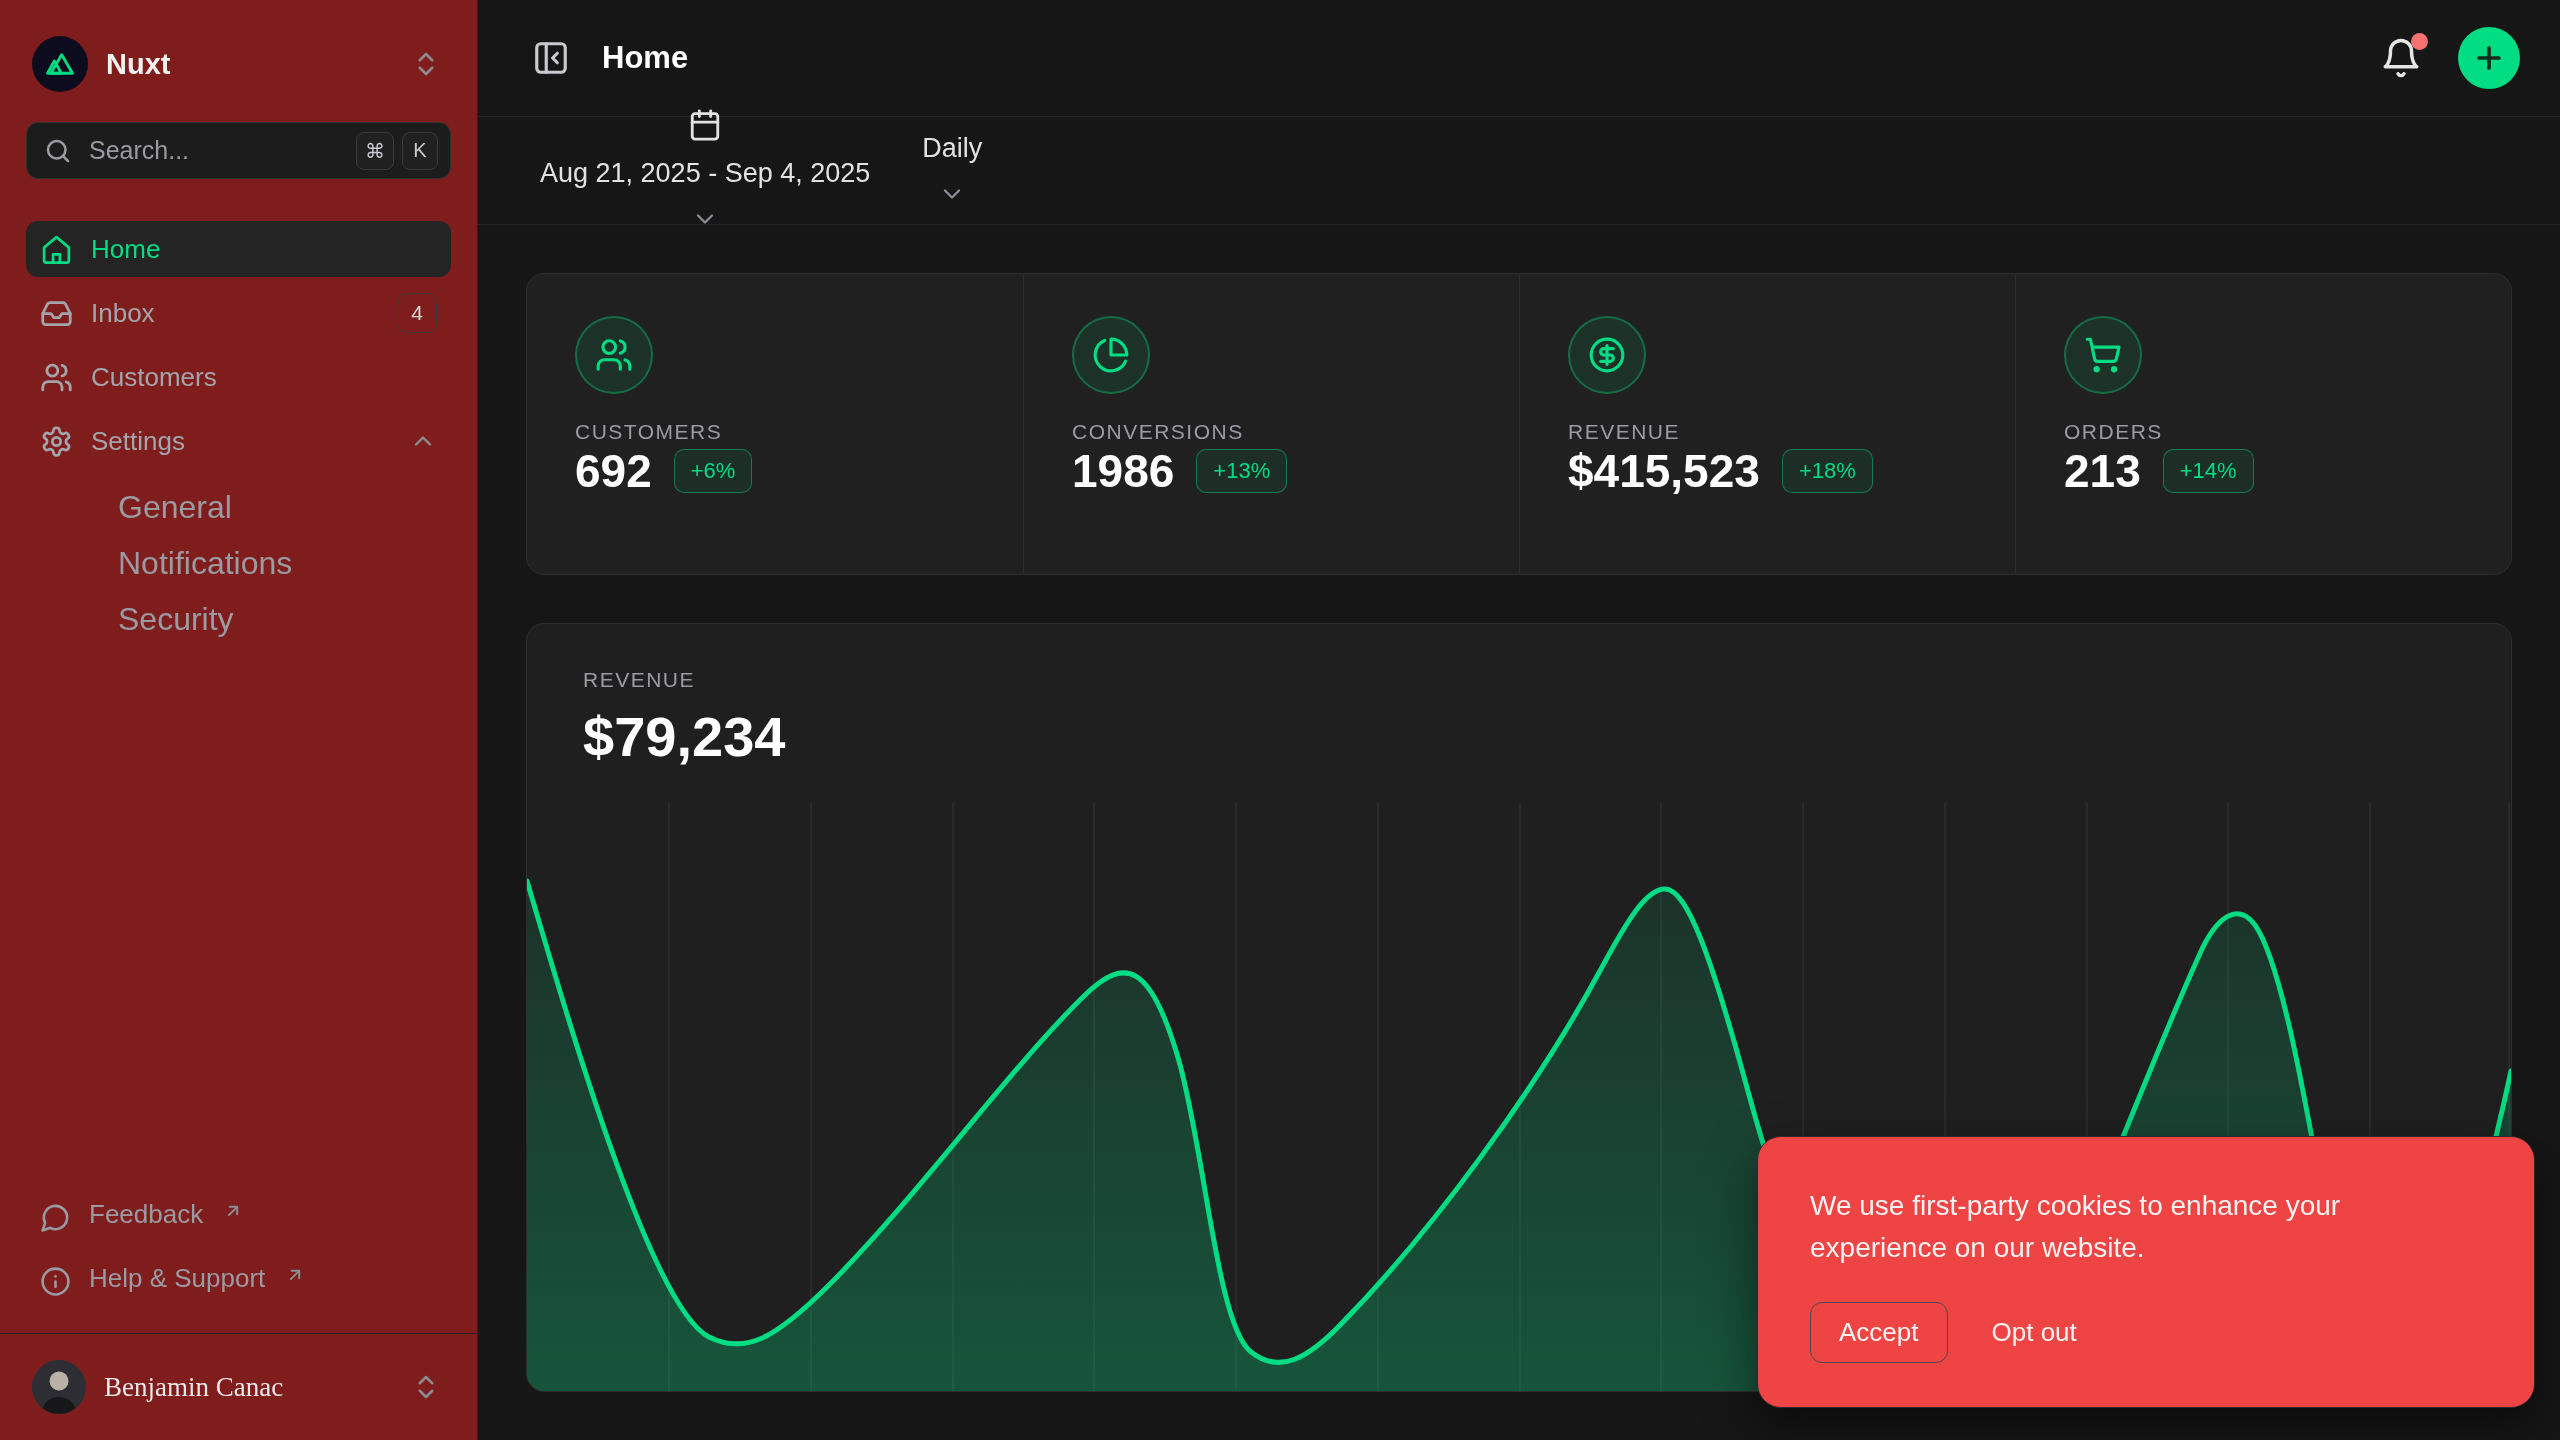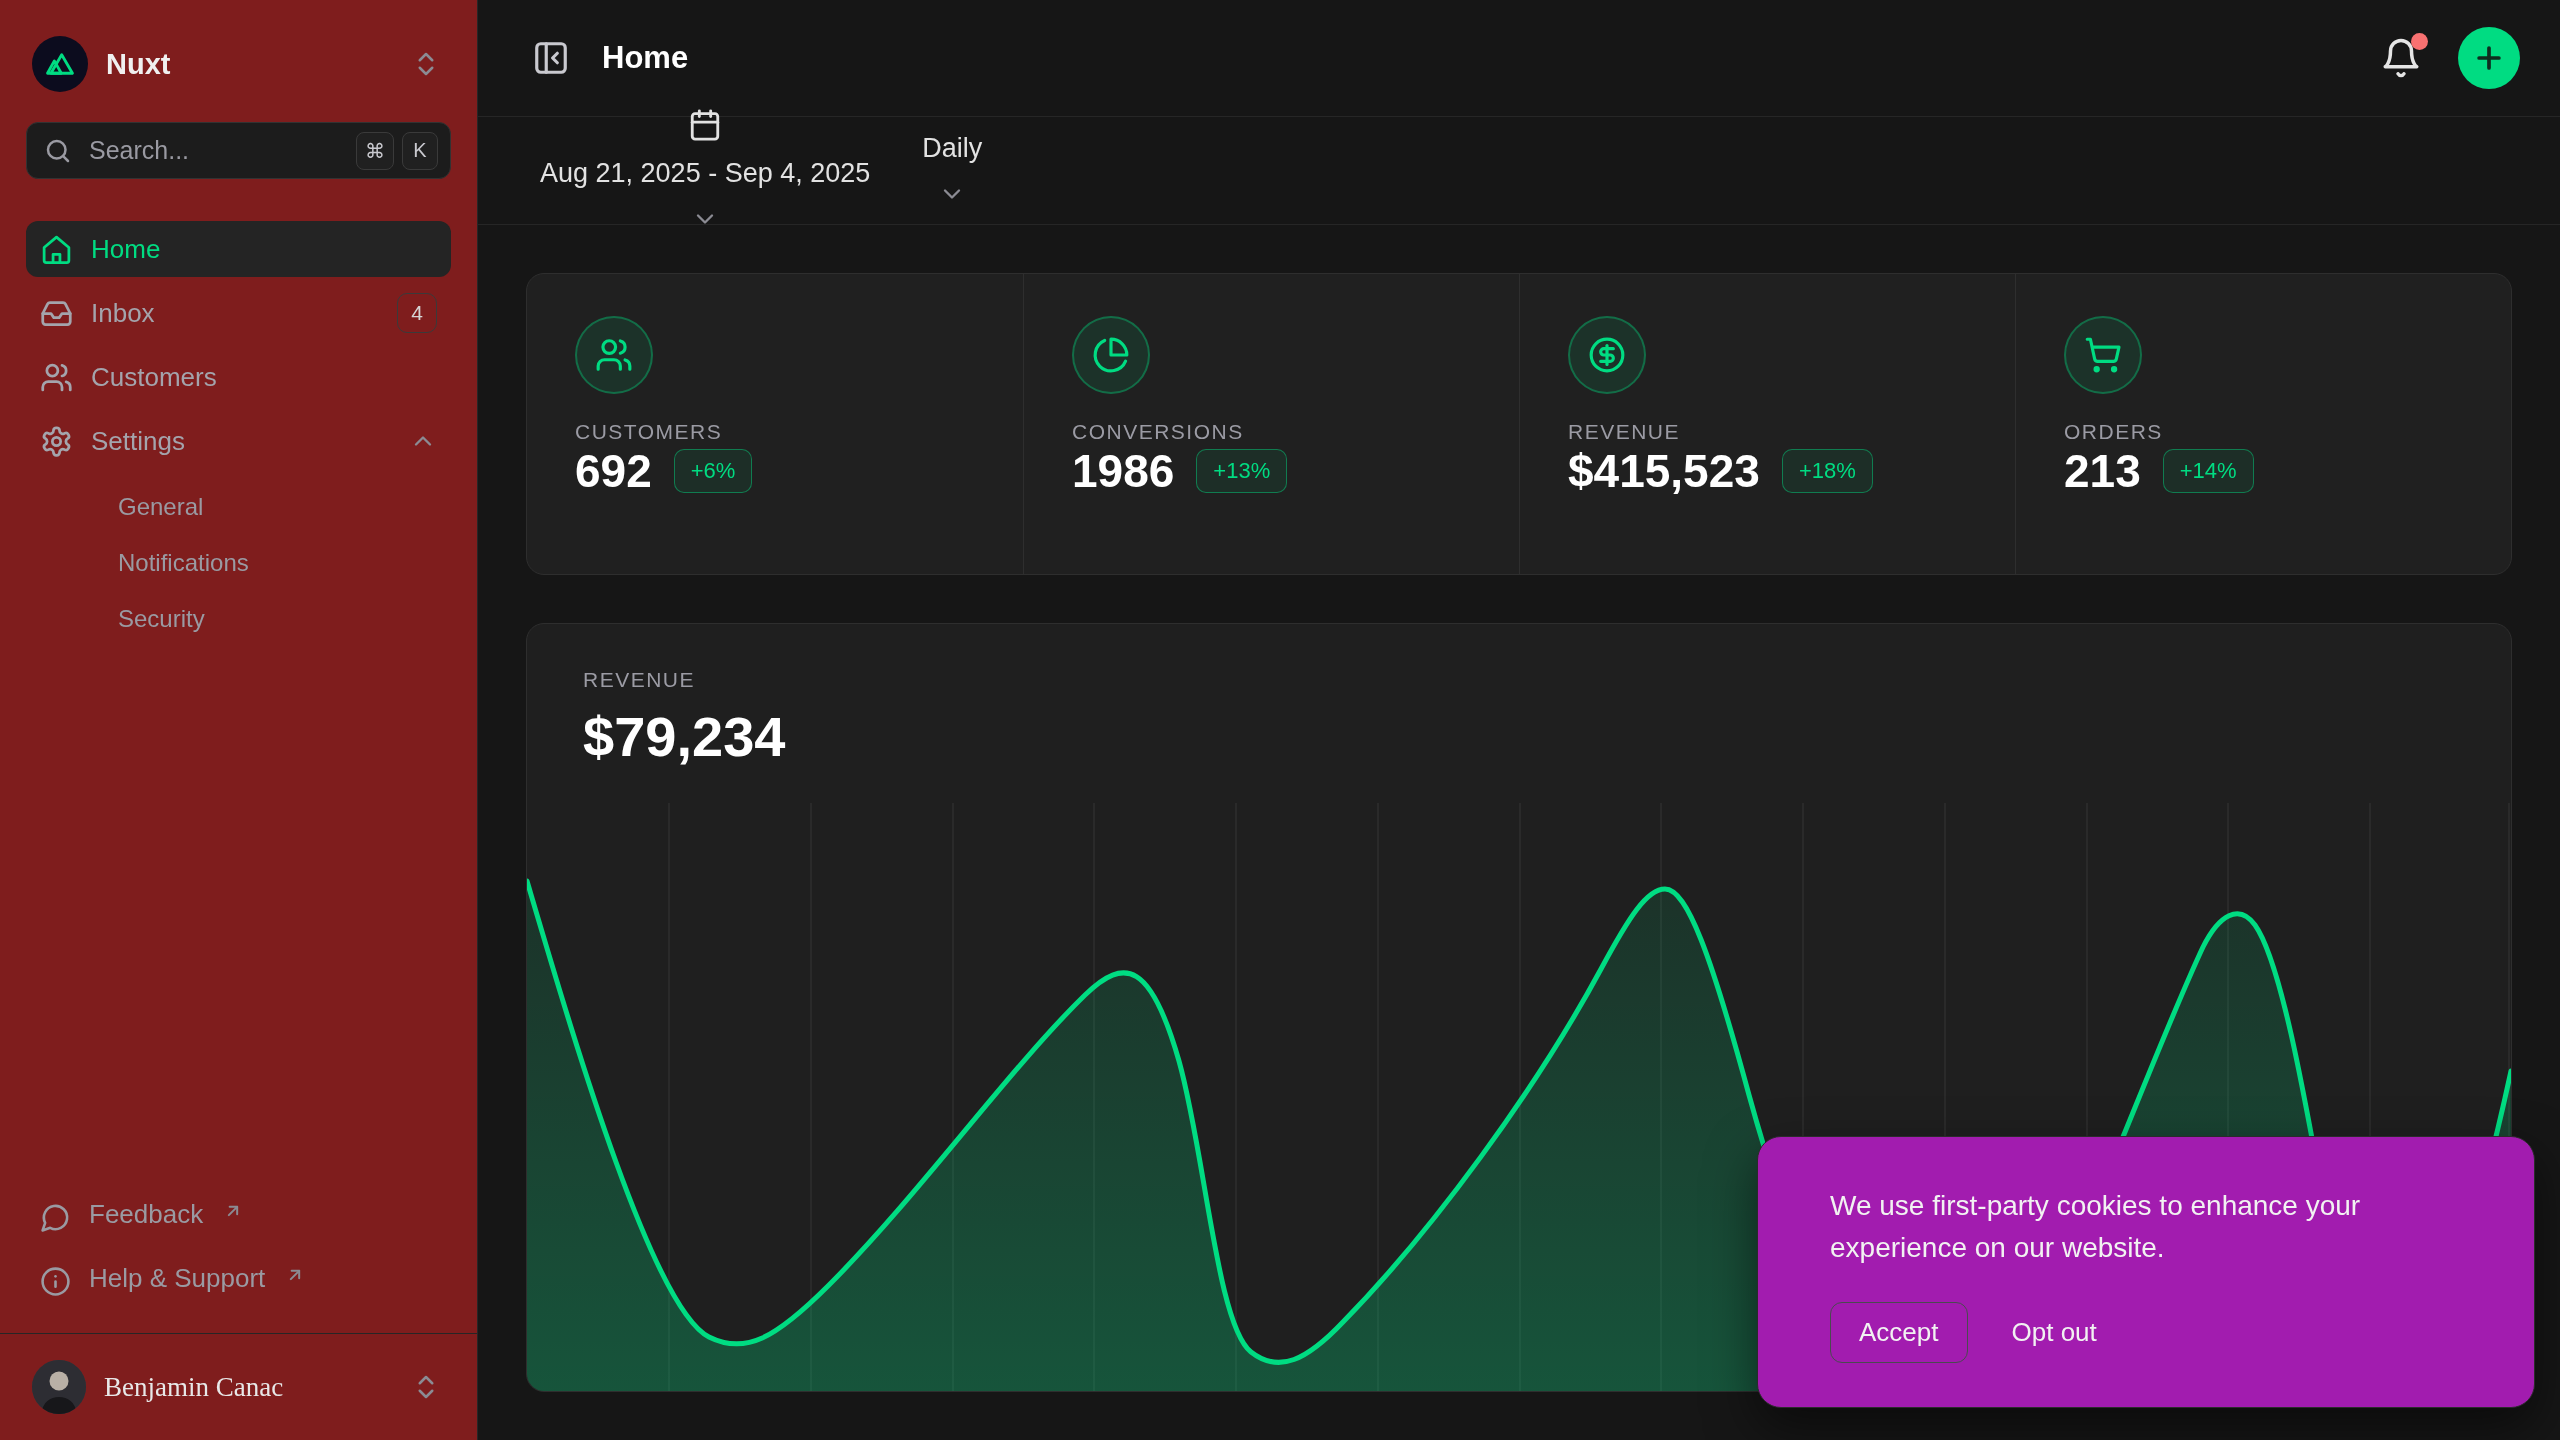--- a/index.html
+++ b/index.html
@@ -32,21 +32,21 @@
 
   .nav { margin-top:42px; display:flex; flex-direction:column; gap:8px; }
   .nav-item { display:flex; align-items:center; gap:18px; height:56px; border-radius:12px;
               padding:0 14px; font-size:26px; color:#a4a4ac; cursor:pointer; }
   .nav-item.active { background:#242424; color:#00dc82; }
   .nav-item .lbl { font-weight:500; }
   .count-badge { border:1px solid #3a3a3a; color:#d6d6d6; border-radius:10px; min-width:40px; height:40px;
                  display:flex; align-items:center; justify-content:center; font-size:21px; padding:0 8px; }
   .sub-nav { display:flex; flex-direction:column; gap:4px; margin-top:4px; }
   .sub-item { display:flex; align-items:center; height:52px; border-radius:12px; padding:0 14px 0 92px;
-              font-size:24px; color:#9a9aa2; cursor:pointer; }
+              font-size:32px; color:#9a9aa2; cursor:pointer; }
 
   .side-footer { margin-top:auto; display:flex; flex-direction:column; gap:6px; }
   .foot-link { display:flex; align-items:flex-start; gap:18px; padding:12px 14px; font-size:26px;
                color:#9a9aa2; border-radius:12px; cursor:pointer; }
   .ext-arrow { margin-left:2px; margin-top:2px; color:#8b8b93; }
 
   .user-divider { height:1px; background:#262626; margin:18px -26px 0; }
   .user-row { display:flex; align-items:center; gap:18px; padding:20px 10px 6px 6px; cursor:pointer; }
   .avatar { width:54px; height:54px; border-radius:50%; overflow:hidden; background:#3a3a40; flex:none; }
   .user-name { font-size:27px; font-weight:500; color:#e8e8e8;font-family:Liberation Serif, serif; }
@@ -83,22 +83,22 @@
 
   .revenue-card { border:1px solid #2e2e2e; background:#1f1f1f; border-radius:18px; flex:1; overflow:hidden;
                   display:flex; flex-direction:column; }
   .revenue-head { padding:44px 56px 0; }
   .revenue-label { font-size:21px; letter-spacing:1.5px; color:#9b9ba4; font-weight:500; }
   .revenue-value { margin-top:12px; font-size:56px; font-weight:700; color:#ffffff; }
   .chart-wrap { flex:1; margin-top:34px; position:relative; }
   .chart-wrap svg { width:100%; height:100%; }
 
   
-  .cookie { position:fixed; right:25px; bottom:32px; width:778px; background:#a21caf;
-            border:1px solid #2b2b2b; border-radius:24px; padding:48px 72px 44px;
+  .cookie { position:fixed; right:25px; bottom:32px; width:778px; background:#ef4444;
+            border:1px solid #2b2b2b; border-radius:24px; padding:48px 52px 44px;
             box-shadow:0 20px 50px rgba(0,0,0,0.5); z-index:10; }
   .cookie-text { font-size:28px; line-height:1.48; color:#f2f2f2; max-width:620px; }
   .cookie-actions { margin-top:34px; display:flex; align-items:center; gap:44px; }
   .accept-btn { border:1.5px solid #4a4a50; background:transparent; color:#f2f2f2; font-size:26px;
                 font-family:"Liberation Sans", sans-serif; border-radius:12px; padding:14px 28px; cursor:pointer; }
   .optout-btn { background:none; border:none; color:#f2f2f2; font-size:26px;
                 font-family:"Liberation Sans", sans-serif; cursor:pointer; padding:14px 0; }
 </style>
 </head>
 <body>

